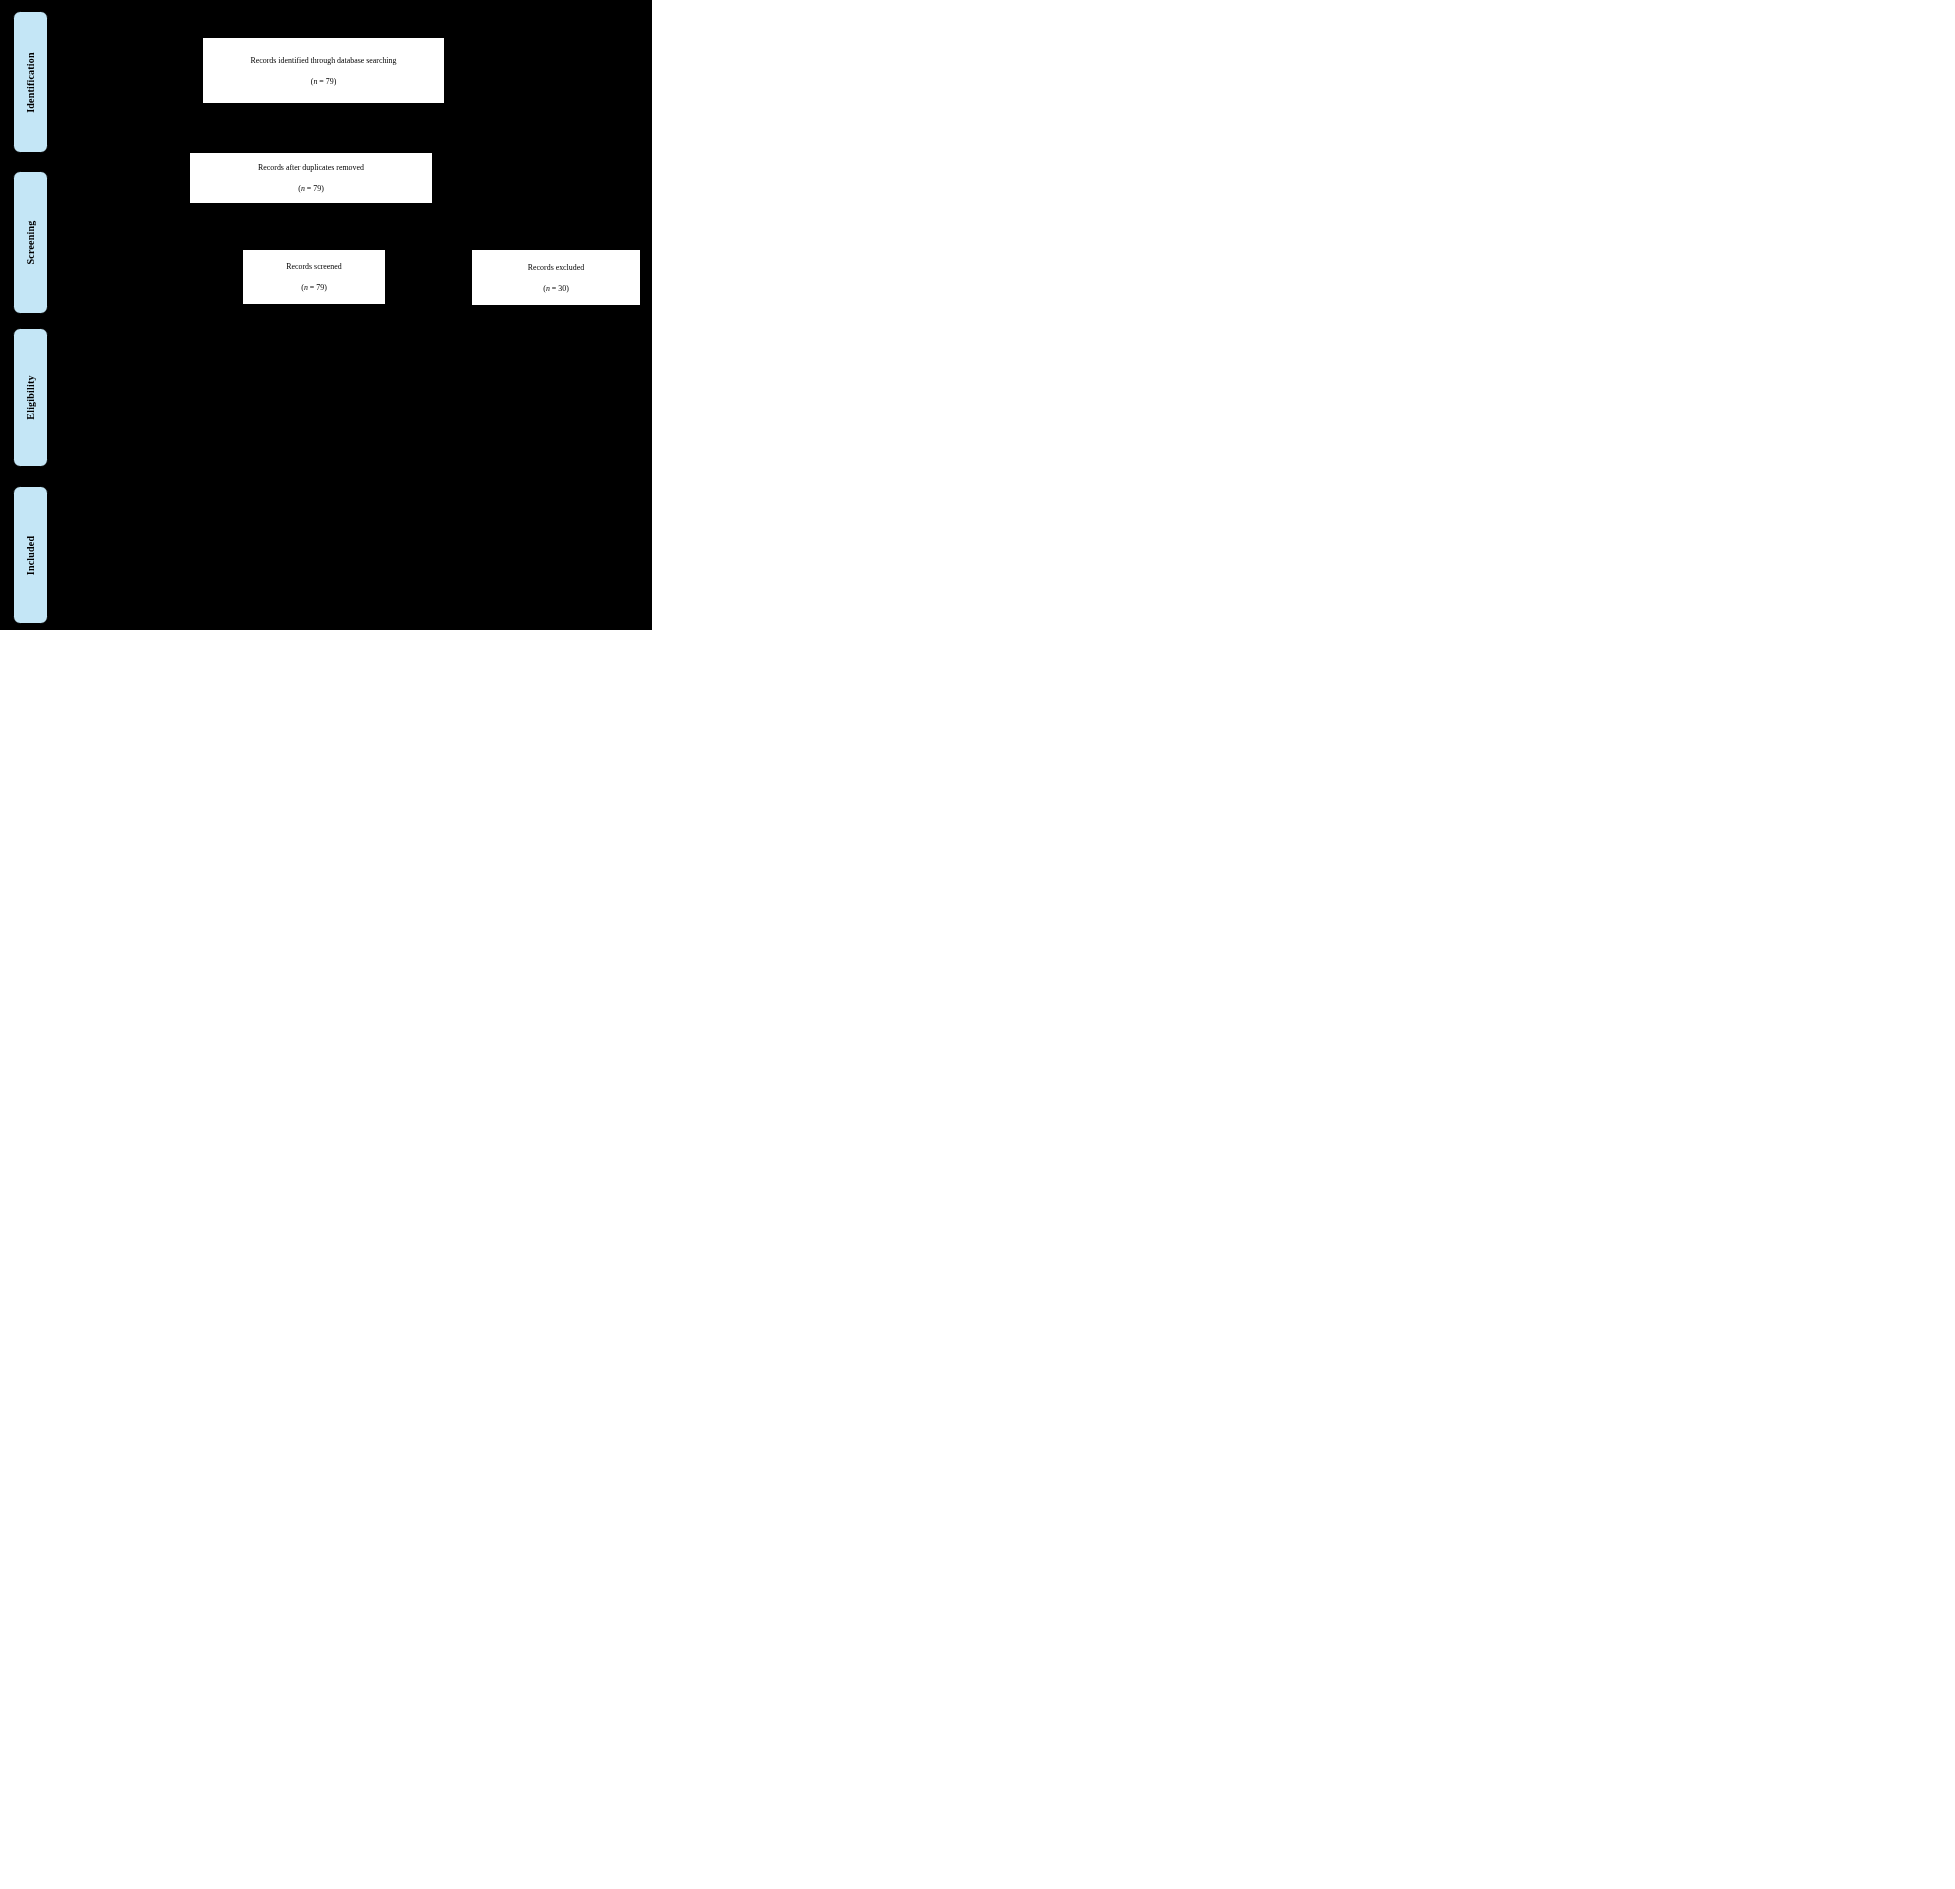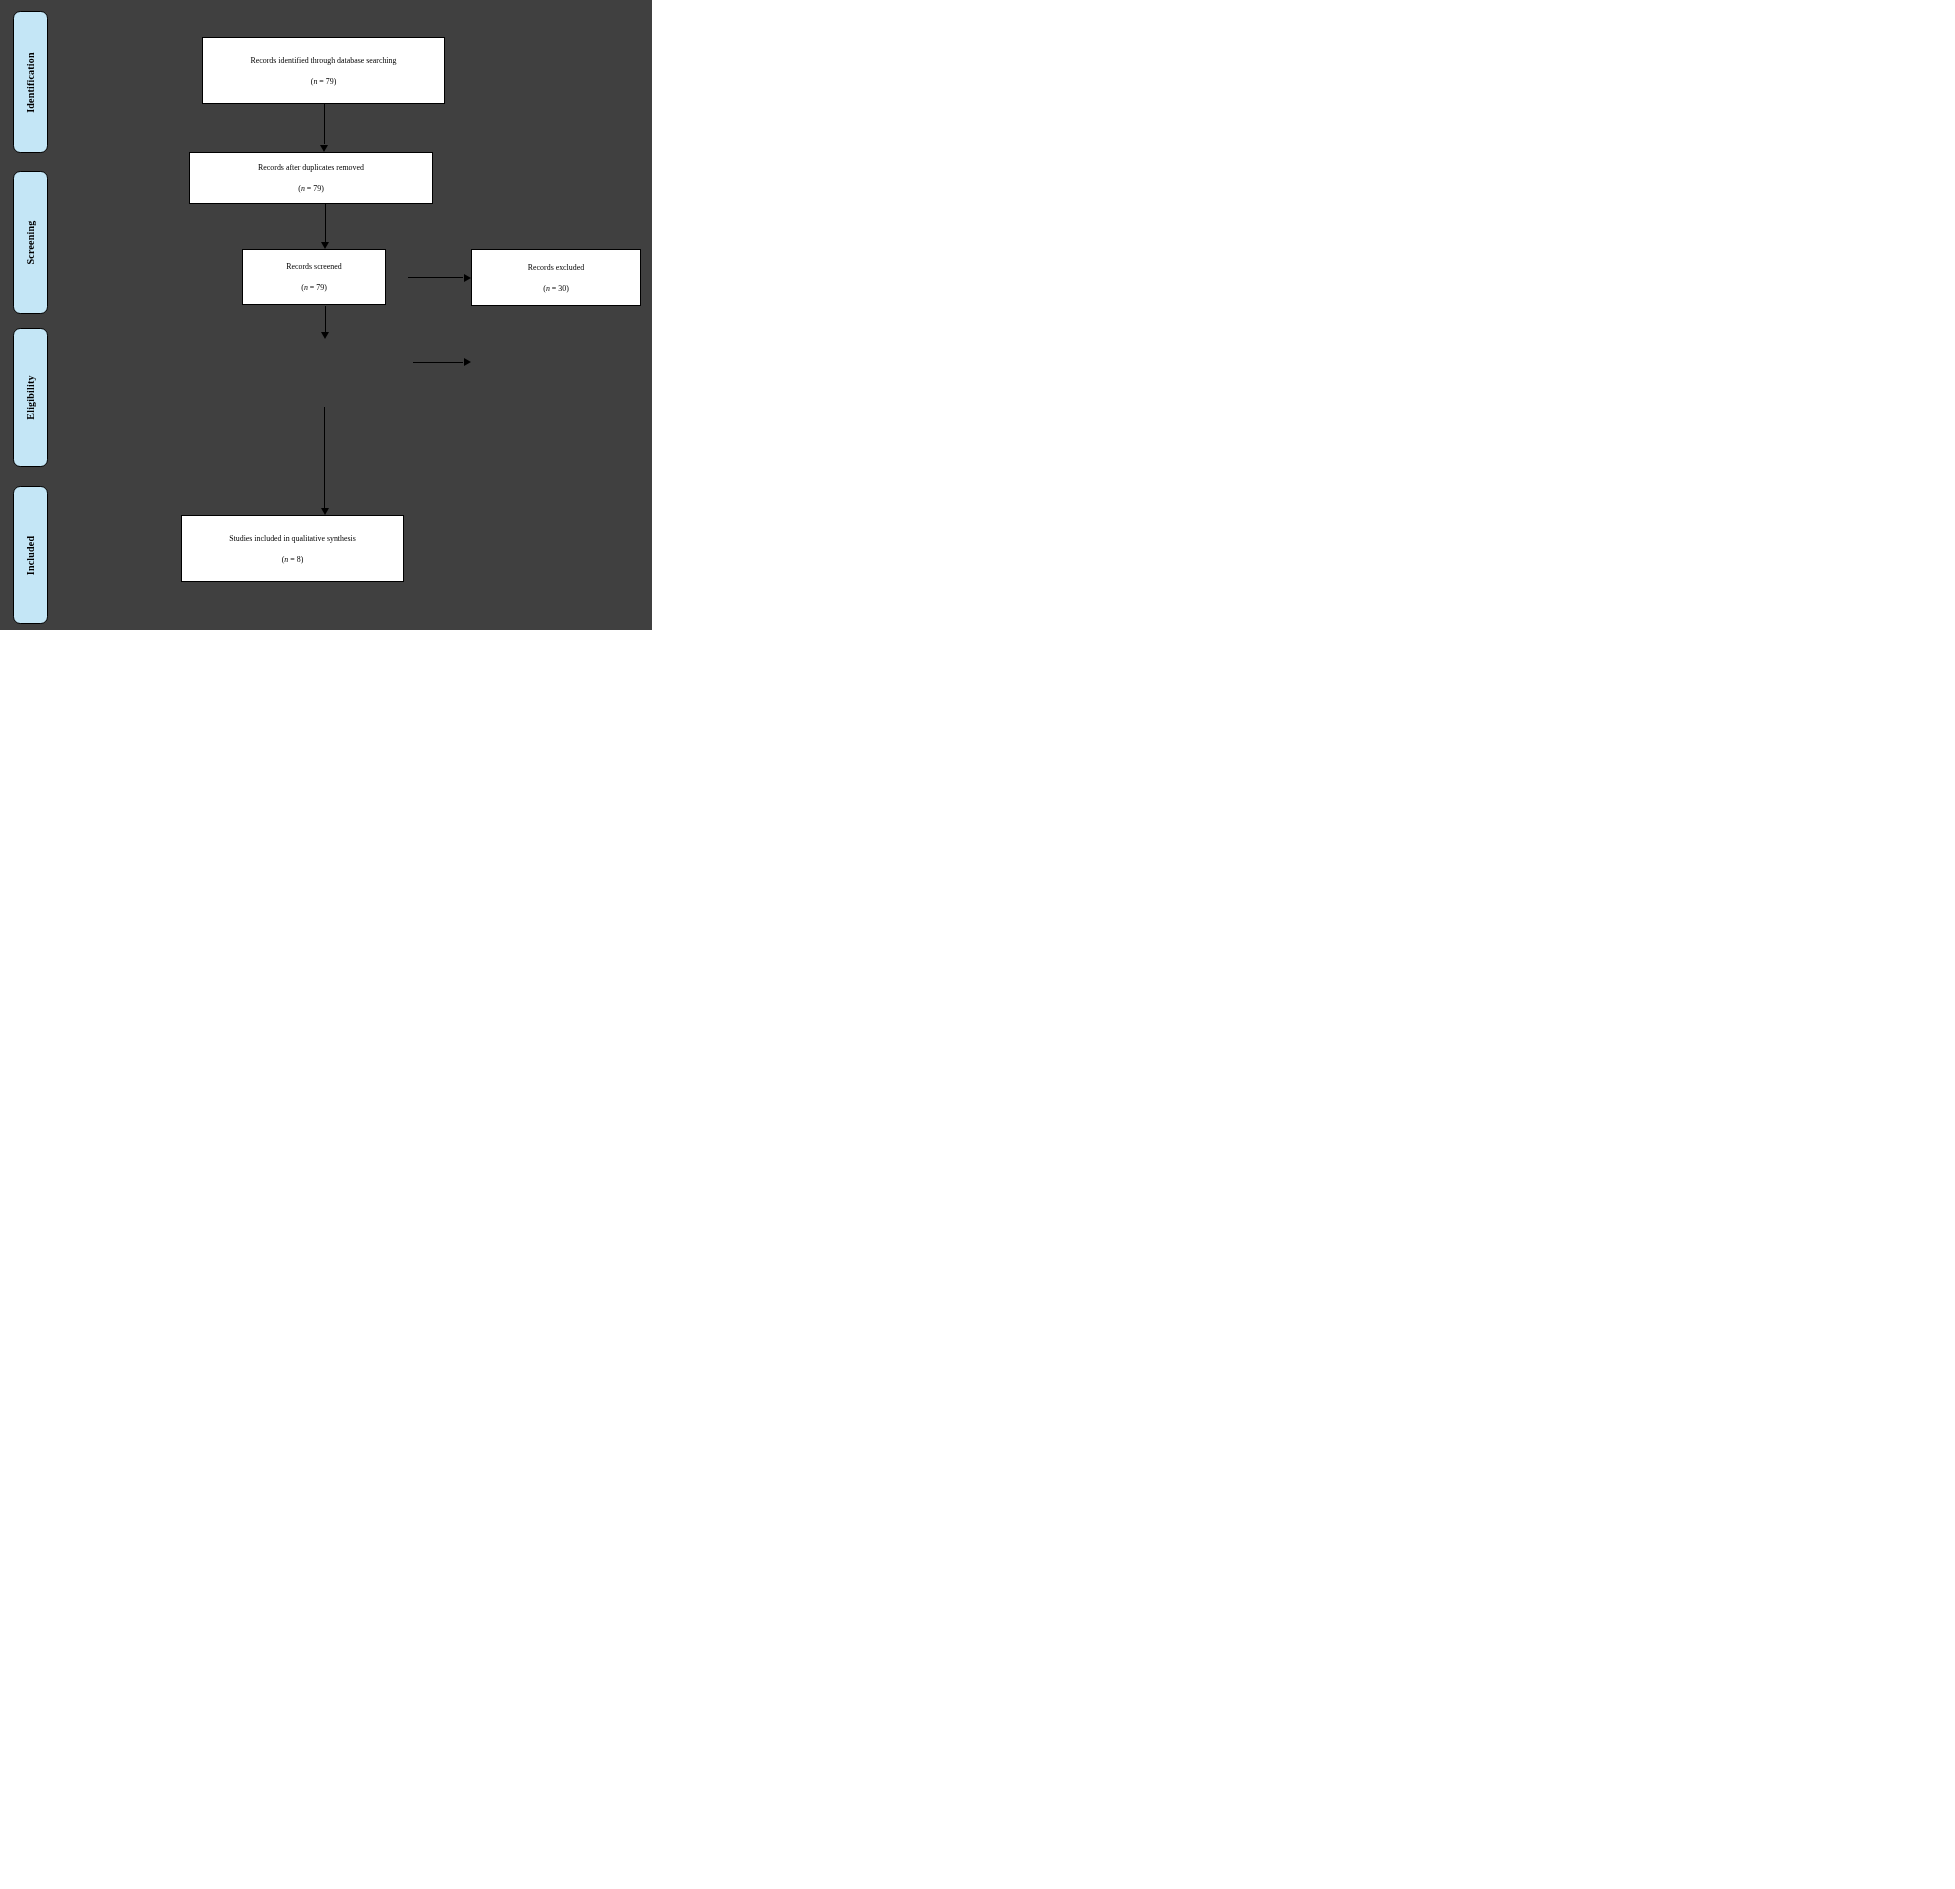--- a/index.html
+++ b/index.html
@@ -1,19 +1,19 @@
 <!DOCTYPE html>
 <html style="font-size:7.2px"><head>
 <meta charset="utf-8">
 <style>
   html,body{margin:0;padding:0;background:#ffffff;}
   .diagram{
     position:relative;
     width:652px;height:630px;
-    background:#404040;
+    background:#000000;
     font-family:"Liberation Serif","DejaVu Serif",serif;
     color:#000;
   }
   
   .stage{
     position:absolute;left:13px;width:35px;
     background:#C4E6F6;
     border:1.8px solid #000;border-radius:7.2px;
     box-sizing:border-box;
     display:flex;align-items:center;justify-content:center;
@@ -80,24 +80,20 @@
     <div class="nline"><span>(</span><i>n</i><span> = </span><span>79</span><span>)</span></div>
   </div>
 
   <div class="box" style="left:471px;top:249px;width:170px;height:57px;">
     <div class="bline">Records excluded</div>
     <div class="nline"><span>(</span><i>n</i><span> = </span><span>30</span><span>)</span></div>
   </div>
 
 
 
-  <div class="box" style="left:181px;top:515px;width:223px;height:67px;">
-    <div class="bline">Studies included in qualitative synthesis</div>
-    <div class="nline"><span>(</span><i>n</i><span> = </span><span>8</span><span>)</span></div>
-  </div>
 
   <div class="vshaft" style="left:324px;top:104px;height:40px;"></div>
   <div class="head-down" style="left:320px;top:145px;"></div>
 
   <div class="vshaft" style="left:325px;top:203px;height:39px;"></div>
   <div class="head-down" style="left:321px;top:242px;"></div>
 
   <div class="vshaft" style="left:325px;top:306px;height:26.6px;"></div>
   <div class="head-down" style="left:321px;top:332px;"></div>
 

